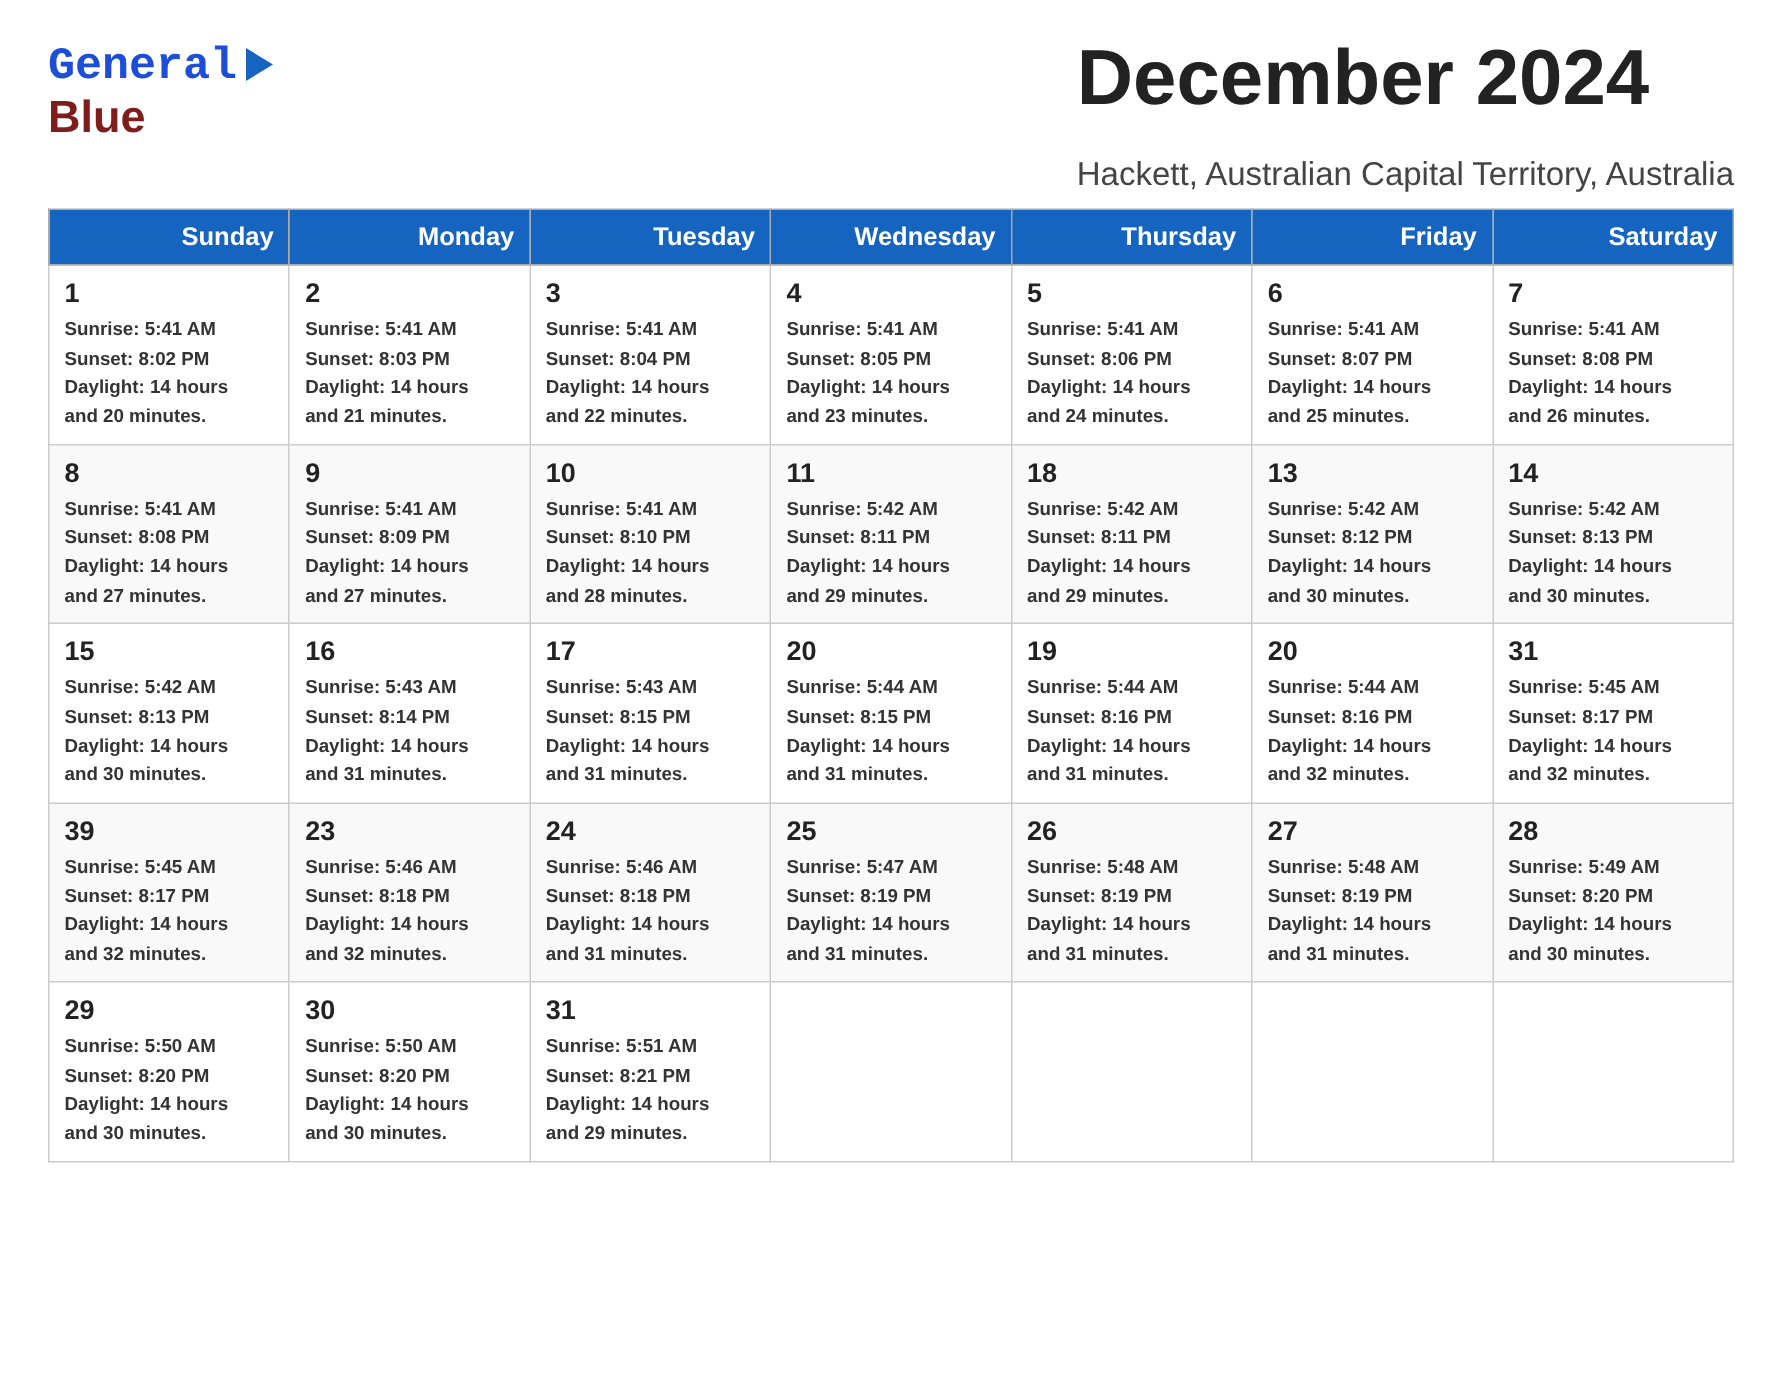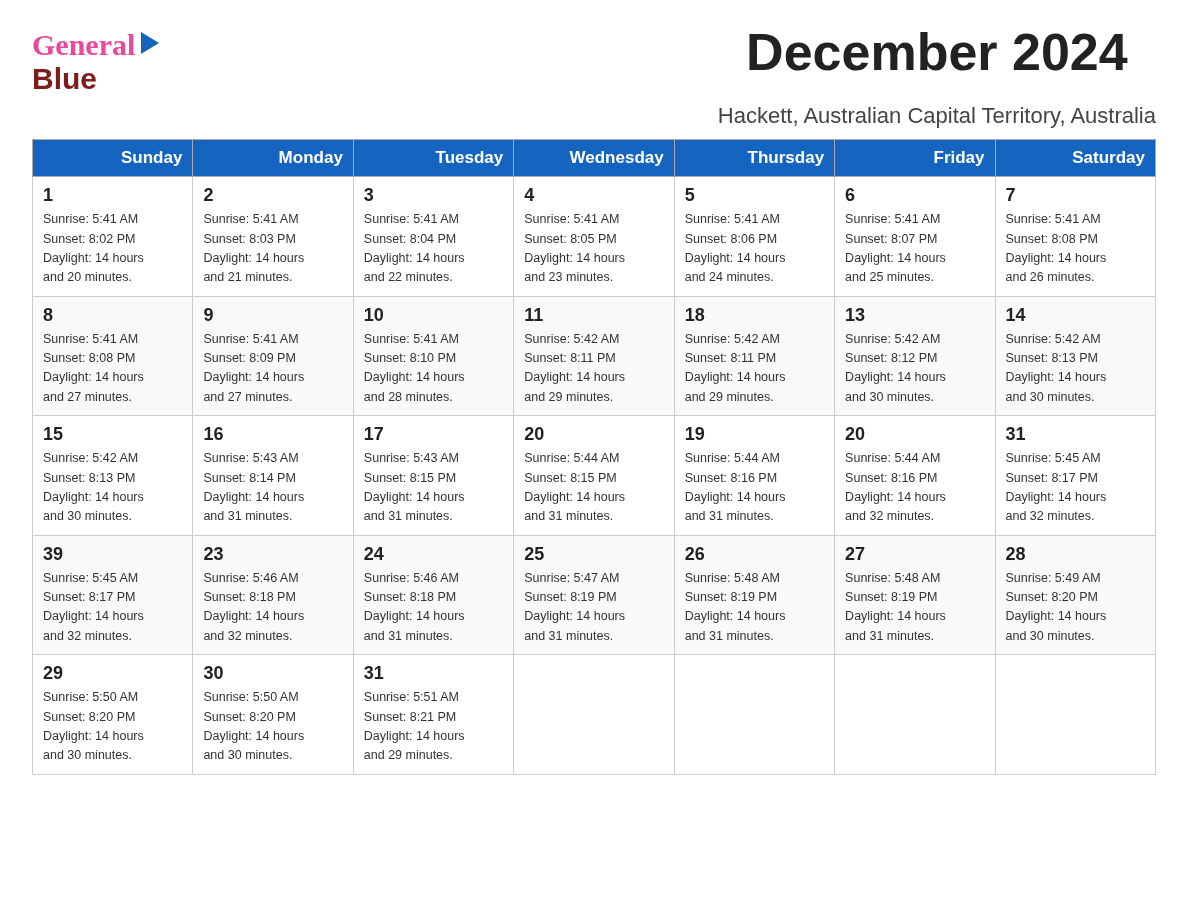--- a/index.html
+++ b/index.html
@@ -17,21 +17,21 @@
       justify-content: space-between;
       margin-bottom: 10px;
     }
     .logo {
       display: flex;
       flex-direction: column;
       align-items: flex-start;
       margin-top: 4px;
     }
     .title-area {
-      text-align: center;
+      text-align: left;
     }
     .month-title {
       font-size: 52px;
       font-weight: bold;
       color: #222;
       line-height: 1.1;
     }
     .location-title {
       font-size: 22px;
       color: #444;
@@ -64,38 +64,39 @@
     .day-number {
       font-size: 18px;
       font-weight: bold;
       display: block;
       margin-bottom: 4px;
     }
     .day-info {
       font-size: 12.5px;
       line-height: 1.55;
       color: #333;
+      font-weight: bold;
     }
     .calendar-table tr:nth-child(even) td {
       background: #f9f9f9;
     }
     .calendar-table tr td.empty {
       background: #fff;
     }
     
     .logo-row {
       display: flex;
       align-items: center;
       gap: 2px;
     }
     .logo-word {
       font-size: 30px;
       font-weight: bold;
-      color: #ec4899;
-      font-family: Liberation Serif, serif;
+      color: #1d4ed8;
+      font-family: Liberation Mono, monospace;
     }
     .logo-arrow {
       display: inline-block;
       width: 0;
       height: 0;
       border-top: 11px solid transparent;
       border-bottom: 11px solid transparent;
       border-left: 18px solid #1565c0;
       margin-left: 4px;
       margin-top: -4px;

